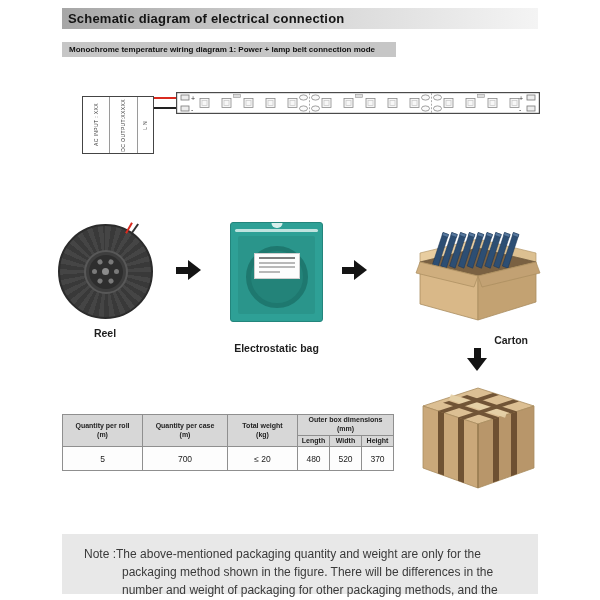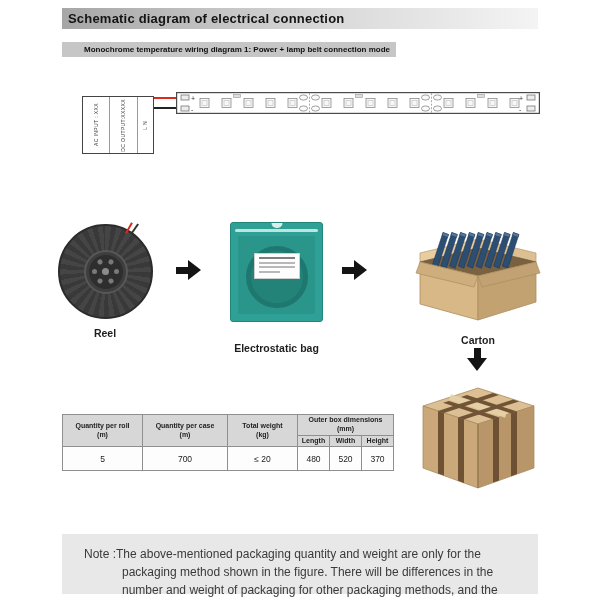--- a/index.html
+++ b/index.html
@@ -10,21 +10,21 @@
 
   
   .title-bar {
     position:absolute; left:62px; width:476px; height:21px; box-sizing:border-box;
     background:linear-gradient(to right,#a6a6a6,#d8d8d8 55%,#f4f4f4);
     display:flex; align-items:center; padding-left:6px;
   }
   .title-bar span { font-size:13px; font-weight:bold; color:#141414; letter-spacing:.2px; }
   .sub-bar {
     position:absolute; left:62px; top:42px; width:334px; height:15px; box-sizing:border-box;
-    background:#c6c6c6; display:flex; align-items:center; padding-left:22px;
+    background:#c6c6c6; display:flex; align-items:center; padding-left:7px;
   }
   .sub-bar span { font-size:8px; font-weight:bold; color:#111; }
 
   
   .wiring { position:absolute; left:62px; top:72px; width:476px; height:110px; }
   .psu {
     position:absolute; left:20px; top:24px; width:72px; height:58px;
     border:1.4px solid #444; background:#fff; display:flex; box-sizing:border-box;
   }
   .psu .col { flex:1.2; display:flex; align-items:center; justify-content:center; border-right:1px solid #9a9a9a; }
@@ -78,21 +78,21 @@
   .bag .label .line { height:2px; background:#b8b8b8; margin-bottom:2.5px; }
   .bag .label .line.dark { background:#7e7e7e; }
   .bag .label .line.short { width:60%; }
 
   .carton-svg { position:absolute; left:406px; top:218px; width:142px; height:106px; }
   .packing-svg { position:absolute; left:408px; top:376px; width:140px; height:120px; }
 
   .step-label { position:absolute; font-size:10.5px; font-weight:bold; color:#1e1e1e; text-align:center; }
   #label-reel    { left:60px;  top:327px; width:90px; }
   #label-bag     { left:226px; top:342px; width:101px; }
-  #label-carton  { left:428px; top:334px; width:100px; }
+  #label-carton  { left:428px; top:334px; width:100px;text-align:right; }
   #label-packed  { left:418px; top:499px; width:120px; }
 
   .arrow-right { position:absolute; display:flex; align-items:center; }
   .arrow-right .tail { width:12px; height:7px; background:#141414; }
   .arrow-right .head { width:0; height:0; border-left:13px solid #141414; border-top:10px solid transparent; border-bottom:10px solid transparent; }
   #arrow-1 { left:176px; top:260px; }
   #arrow-2 { left:342px; top:260px; }
   .arrow-down { position:absolute; left:467px; top:348px; display:flex; flex-direction:column; align-items:center; }
   .arrow-down .tail { width:7px; height:10px; background:#141414; }
   .arrow-down .head { width:0; height:0; border-top:13px solid #141414; border-left:10px solid transparent; border-right:10px solid transparent; }

